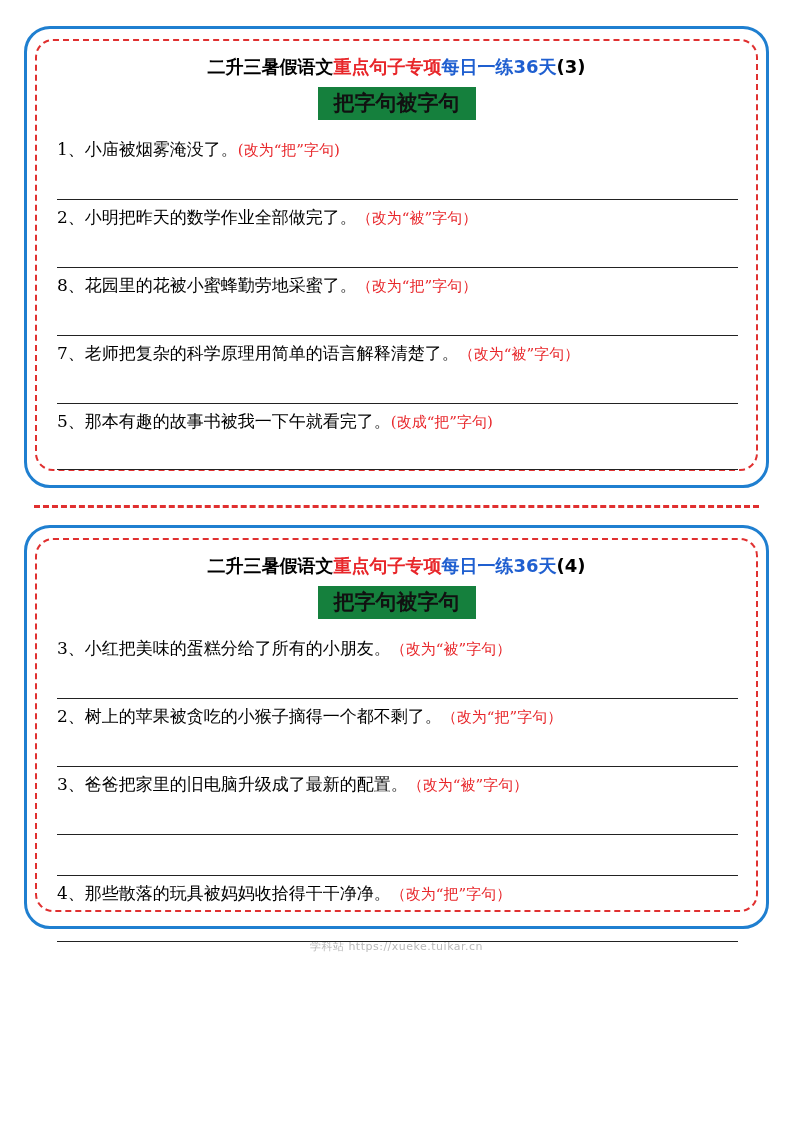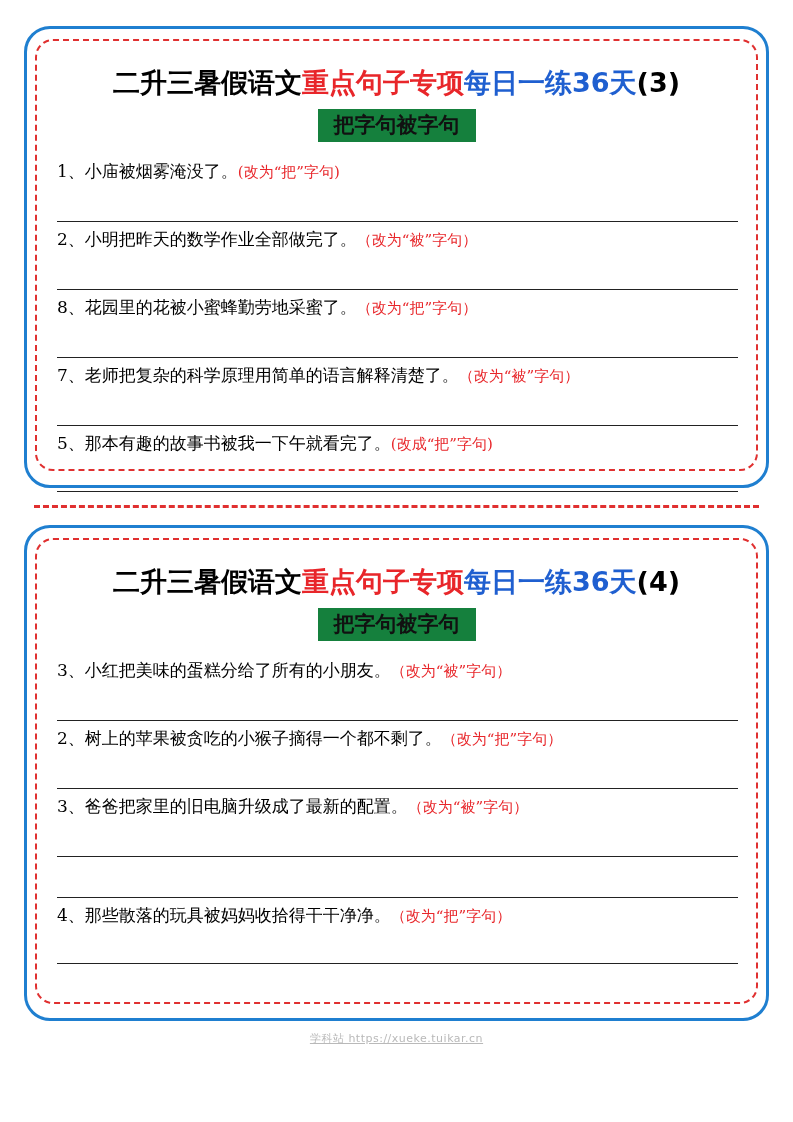--- a/index.html
+++ b/index.html
@@ -31,30 +31,30 @@
     box-sizing: border-box;
   }
   .card-inner {
     border: 2px dashed #e03030;
     border-radius: 18px;
     padding: 12px 16px 16px 16px;
     box-sizing: border-box;
     height: 100%;
   }
   .card1 { height: 462px; }
-  .card2 { height: 496px; }
+  .card2 { height: 404px; }
 
   
   .title {
     text-align: center;
     font-weight: bold;
-    font-size: 27px;
+    font-size: 18px;
     letter-spacing: 0px;
     white-space: nowrap;
-    margin-top: 12px;
+    margin-top: 2px;
     margin-bottom: 8px;
     font-family: "DejaVu Sans", "Liberation Sans", sans-serif;
   }
   .t-black { color: #000000; }
   .t-red { color: #e8262a; }
   .t-blue { color: #1f5fd0; }
 
   .subtitle-wrap {
     text-align: center;
     margin-bottom: 12px;
@@ -106,21 +106,20 @@
   }
 
   
   .footer {
     text-align: center;
     color: #b9b9b9;
     font-size: 11px;
     letter-spacing: 0.5px;
     margin-top: 10px;
     font-family: "DejaVu Sans", "Liberation Sans", sans-serif;
-    text-decoration: underline;
   }
 </style>
 </head>
 <body>
 
 <div class="page">
 
   <div class="card card1">
     <div class="card-inner">
 

